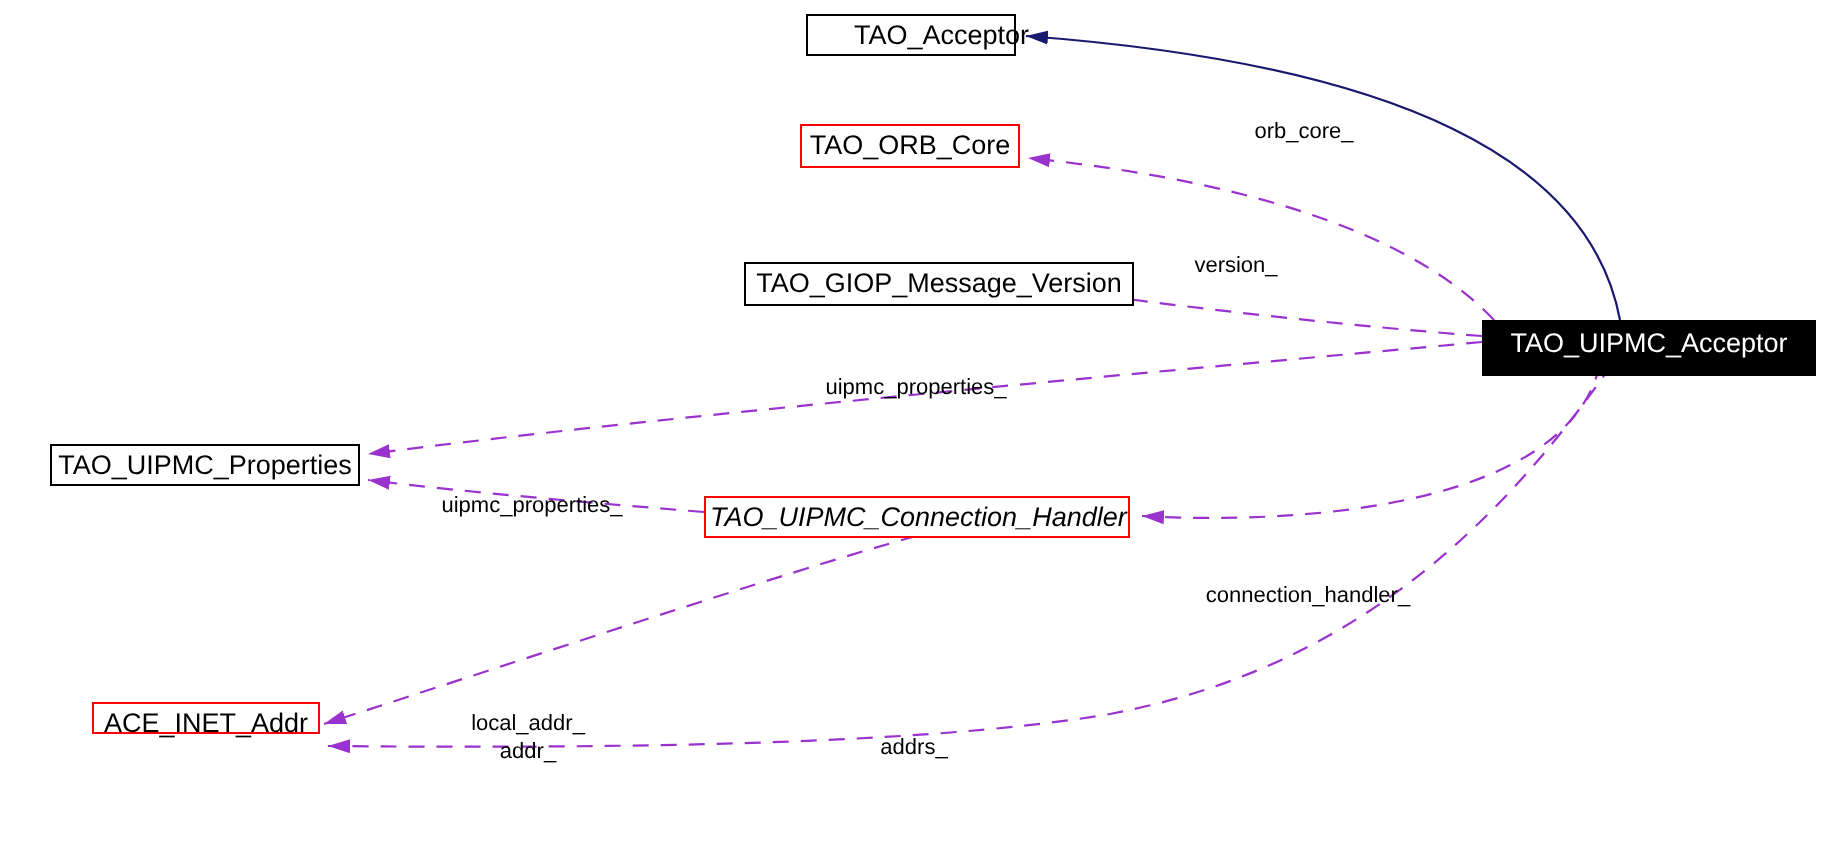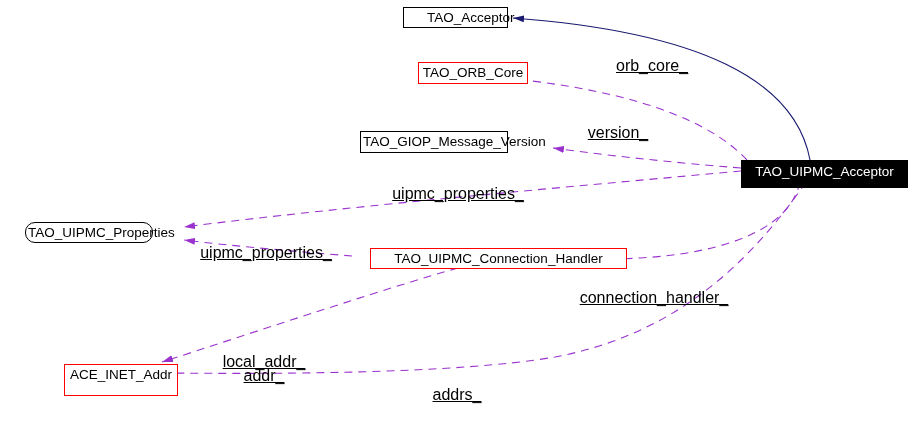--- a/index.html
+++ b/index.html
@@ -12,40 +12,40 @@
           font-family:"Liberation Sans",sans-serif;overflow:hidden;}
   .canvas svg{position:absolute;left:0;top:0;}
   .edge{fill:none;stroke-width:1.1px;}
   .edge.dashed{stroke:var(--usage_edge,#9a32cd);stroke-dasharray:8 6;}
   .edge.solid{stroke:var(--inheritance_edge,#191970);}
   .mk-p{fill:var(--usage_edge,#9a32cd);}
   .mk-b{fill:var(--inheritance_edge,#191970);}
   .node{position:absolute;box-sizing:border-box;background:#fff;color:var(--text,#000);
         border:1px solid var(--node_border,#000);font-size:13.5px;text-align:center;
         white-space:nowrap;cursor:pointer;line-height:19px;padding:0 2px;}
-  .node.red{border:1px solid var(--truncated_node_border,#ff0000);margin-left:18px;}
+  .node.red{border:1px solid var(--truncated_node_border,#ff0000);}
   .node.current{background:var(--current_node_bg,#000);color:var(--current_node_text,#fff);
         border:1px solid var(--current_node_bg,#000);cursor:default;}
-  .elabel{position:absolute;font-size:16px;color:var(--text,#000);white-space:nowrap;
-        transform:translateX(-50%);line-height:14px;text-decoration:underline;}
+  .elabel{position:absolute;font-size:11px;color:var(--text,#000);white-space:nowrap;
+        transform:translateX(-50%);line-height:14px;}
   .elabel.stack{text-align:center;margin-top:44px;}
   #n-tao-acceptor{left:403px;top:7px;width:105px;height:21px;padding-left:23px;}
   #n-tao-orb-core{left:400px;top:62px;width:110px;height:22px;line-height:20px;}
-  #n-tao-giop{left:360px;top:131px;width:148px;height:22px;line-height:20px;}
+  #n-tao-giop{left:372px;top:131px;width:195px;height:22px;line-height:20px;}
   #n-tao-uipmc-acceptor{left:741px;top:160px;width:167px;height:28px;line-height:22px;}
-  #n-tao-uipmc-properties{left:25px;top:222px;width:128px;height:21px;border-radius:10px;}
-  #n-tao-uipmc-ch{left:352px;top:248px;width:257px;height:21px;}
-  #n-ace-inet-addr{left:46px;top:364px;width:114px;height:32px;line-height:20px;}
+  #n-tao-uipmc-properties{left:25px;top:222px;width:155px;height:21px;}
+  #n-tao-uipmc-ch{left:352px;top:248px;width:213px;height:21px;font-style:italic;}
+  #n-ace-inet-addr{left:46px;top:351px;width:114px;height:16px;line-height:20px;}
   #l-orb-core{left:652px;top:59px;}
   #l-version{left:618px;top:126px;}
   #l-props-a{left:458px;top:187px;}
   #l-props-h{left:266px;top:246px;}
   #l-conn{left:654px;top:243px;margin-top:48px;}
   #l-localaddr{left:264px;top:311px;}
-  #l-addrs{left:457px;top:388px;}
+  #l-addrs{left:457px;top:367px;}
 </style>
 </head>
 <body>
 
 <div class="canvas">
 
   <svg width="916" height="431" viewBox="0 0 916 431">
     <defs>
       <marker id="ah-p" viewBox="0 0 12 8" refX="11" refY="4" markerWidth="12" markerHeight="8" orient="auto" markerUnits="userSpaceOnUse">
         <path d="M0,0.5 L11,4 L0,7.5 z" class="mk-p"></path>

